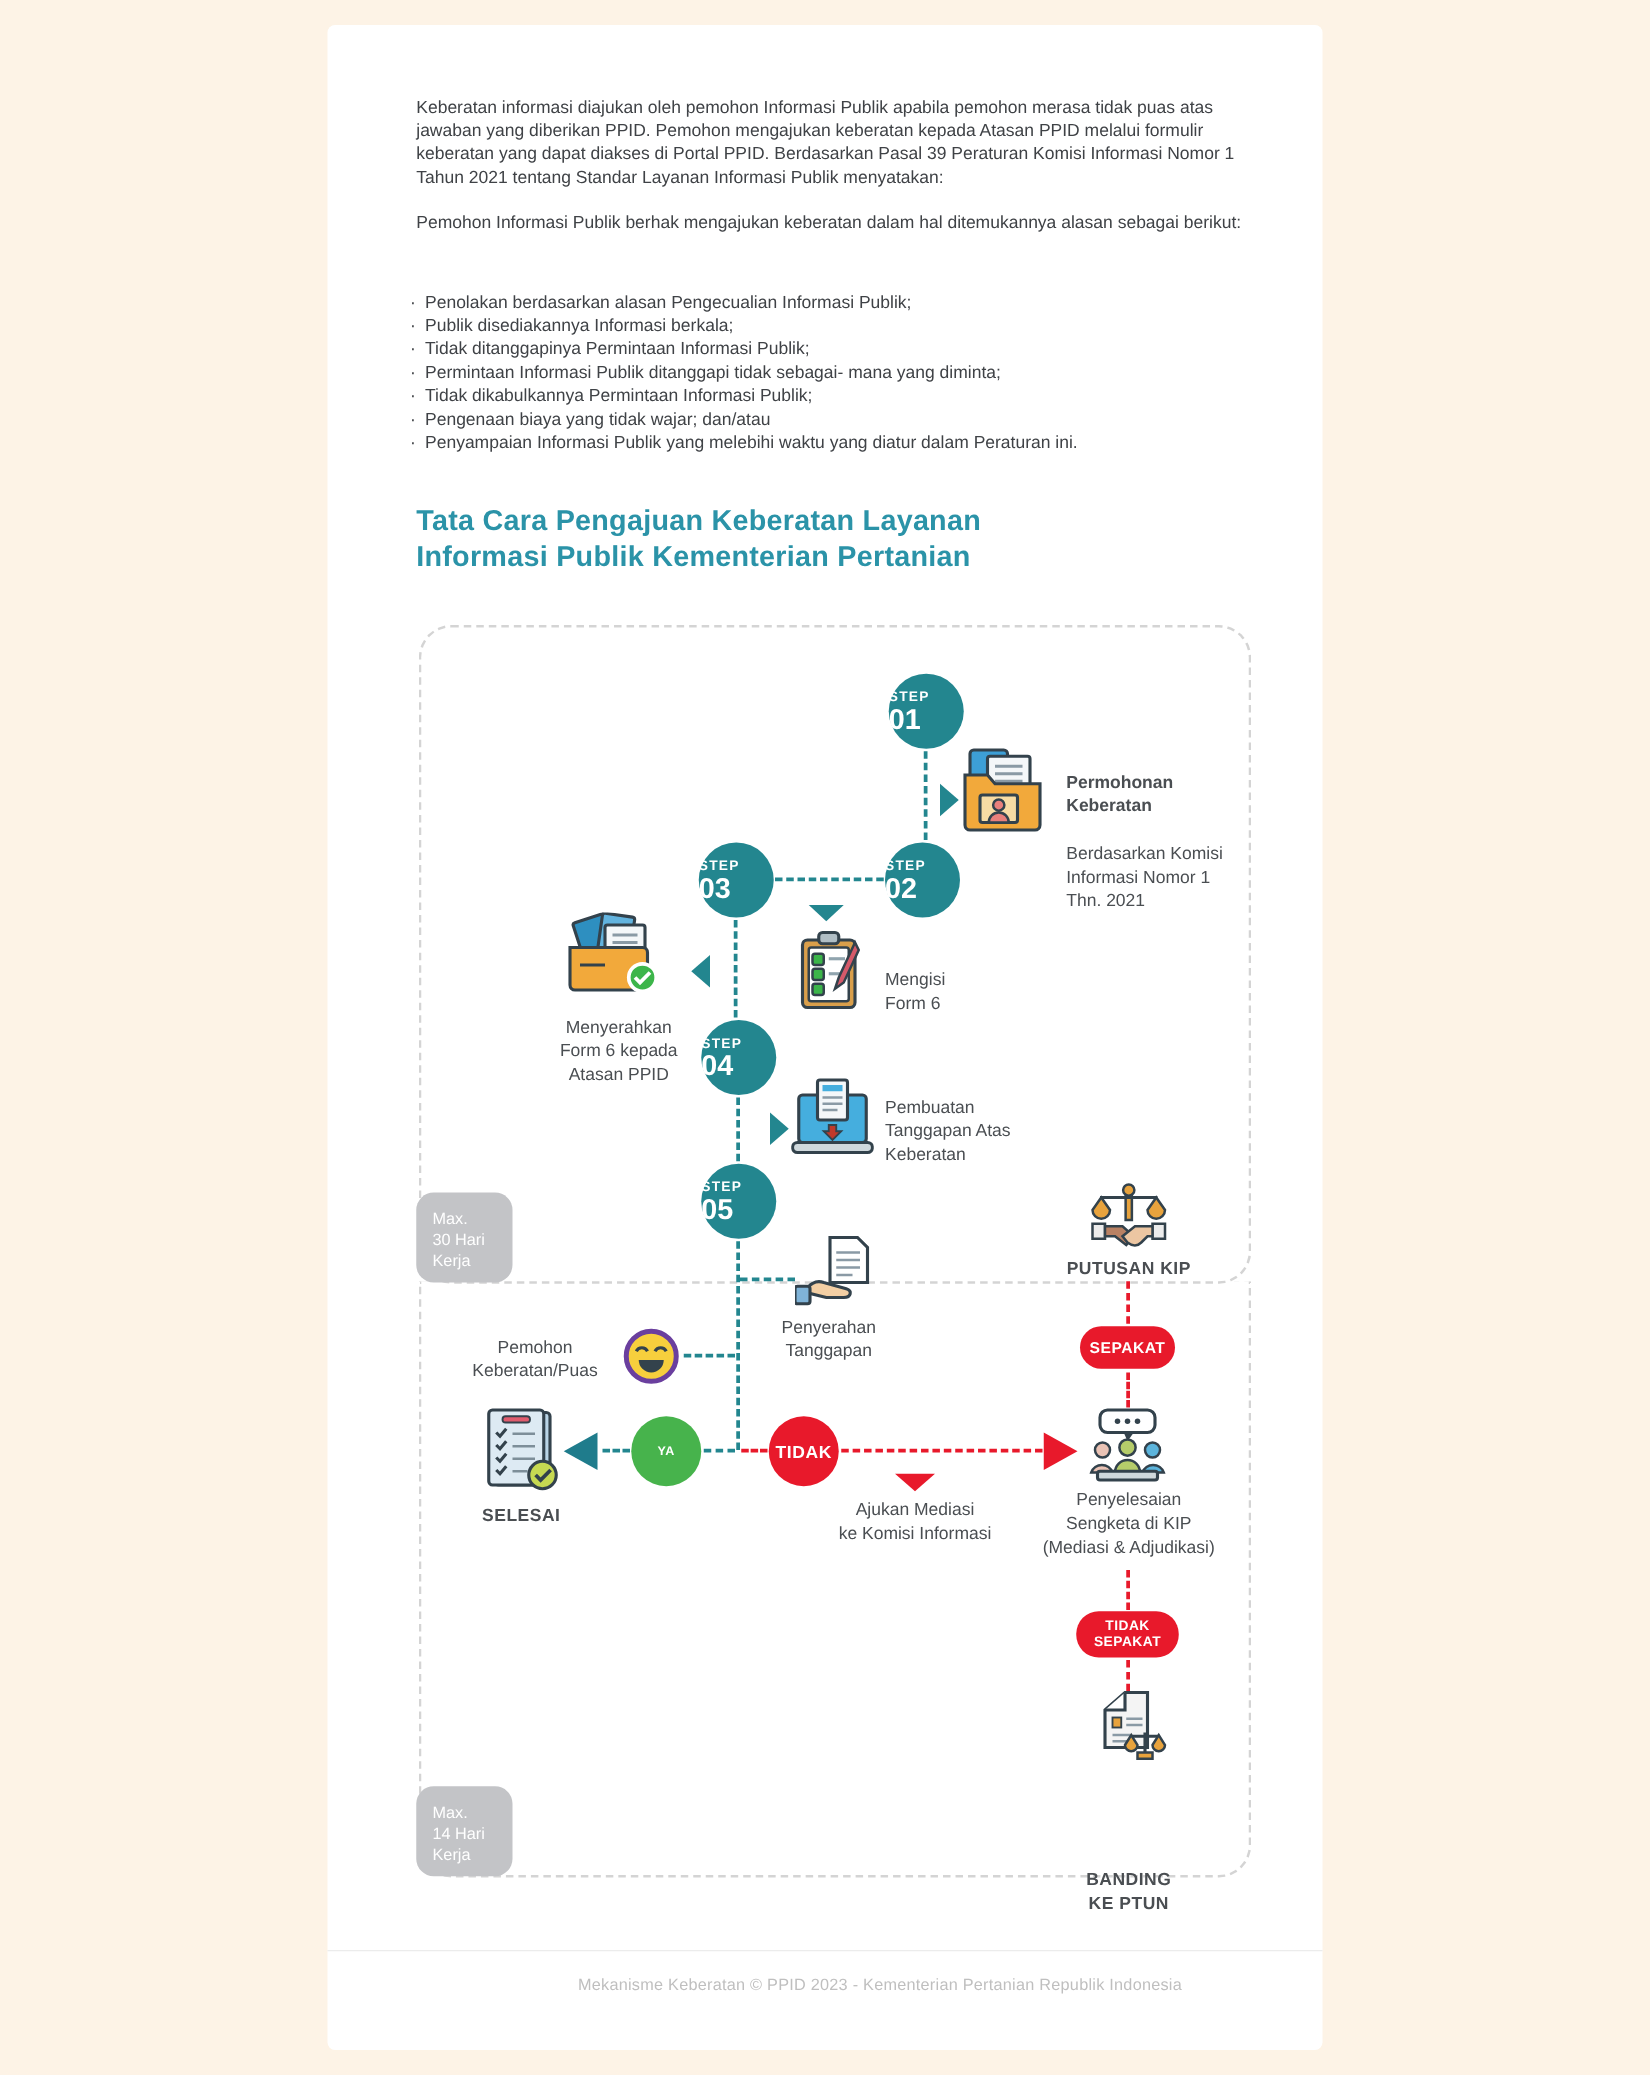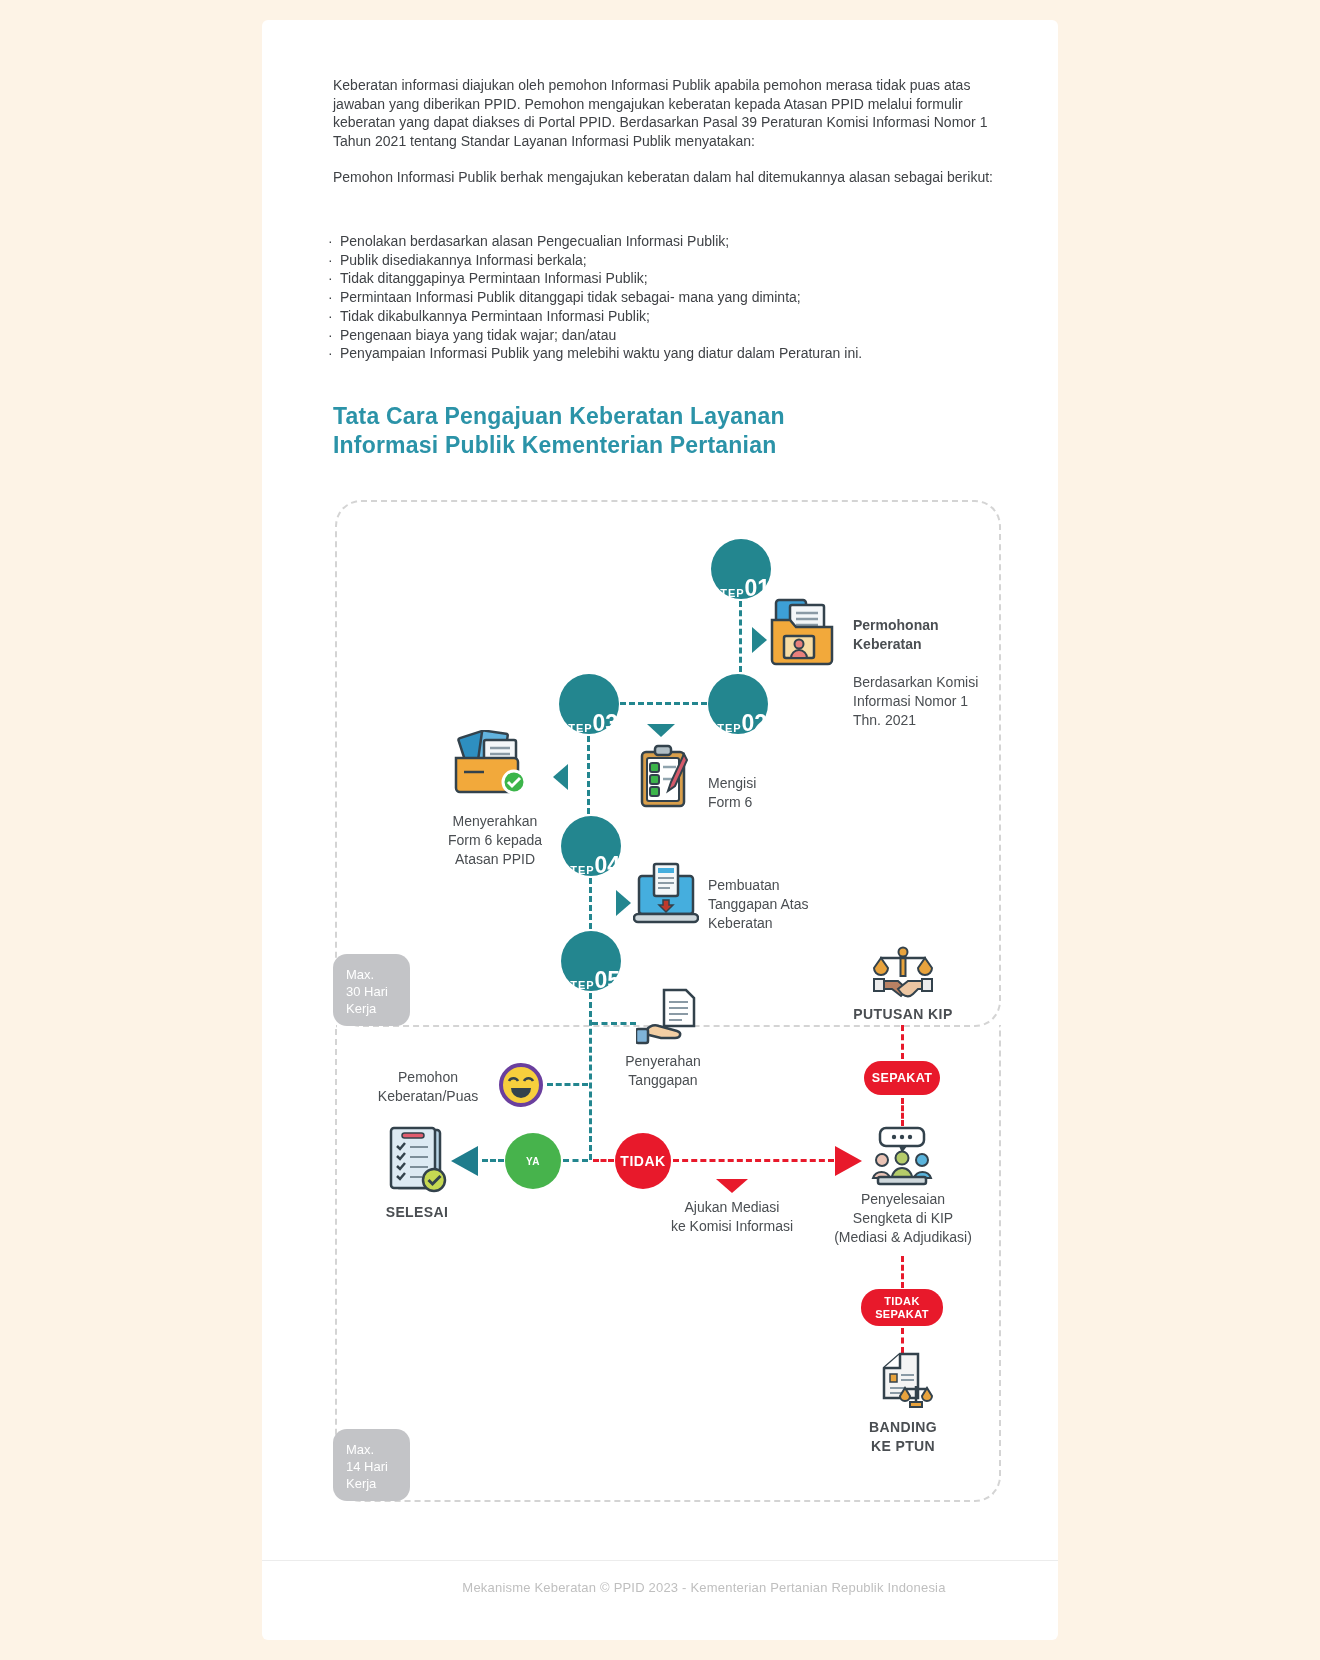--- a/index.html
+++ b/index.html
@@ -12,21 +12,21 @@
   .card{position:absolute;left:262px;top:20px;width:796px;height:1620px;background:#ffffff;border-radius:6px;}
   .abs{position:absolute;}
   .body-text{font-size:14px;line-height:18.5px;color:#3f4246;white-space:pre-line;}
   .bullet-list{list-style:none;margin:0;padding:0;font-size:14px;line-height:18.7px;color:#3f4246;}
   .bullet-list li{padding-left:14px;position:relative;}
   .bullet-list li:before{content:"·";position:absolute;left:2px;top:0;color:#3f4246;}
   .page-heading{font-size:23px;line-height:29px;font-weight:700;color:#2b93a8;white-space:pre-line;letter-spacing:0.2px;}
   .flow-box{border:2px dashed #d4d4d4;border-radius:26px;}
   .flow-box.lower{border-top:none;border-top-left-radius:0;border-top-right-radius:0;}
   .gray-badge{background:#c3c4c7;border-radius:14px;color:#ffffff;font-size:13px;line-height:17px;padding:12px 0 0 13px;white-space:pre-line;box-sizing:border-box;}
-  .step-circle{width:60px;height:60px;border-radius:50%;background:#23868f;color:#fff;display:flex;flex-direction:row;align-items:flex-end;justify-content:center;}
+  .step-circle{width:60px;height:60px;border-radius:50%;background:#23868f;color:#fff;display:flex;flex-direction:column;align-items:flex-start;justify-content:center;}
   .step-circle .s{font-size:11px;font-weight:700;letter-spacing:1px;line-height:11px;}
   .step-circle .n{font-size:23px;font-weight:700;line-height:22px;}
   .dash{position:absolute;}
   .dash-h{border-top:3px dashed #23868f;height:0;}
   .dash-v{border-left:3px dashed #23868f;width:0;}
   .dash-h.red{border-top-color:#e8192b;}
   .dash-v.red{border-left-color:#e8192b;}
   .tri{position:absolute;width:0;height:0;}
   .tri.right{border-top:13px solid transparent;border-bottom:13px solid transparent;border-left:15px solid #23868f;}
   .tri.left{border-top:13px solid transparent;border-bottom:13px solid transparent;border-right:15px solid #23868f;}
@@ -312,14 +312,14 @@
 Tanggapan</div>
 <div class="abs flow-label center" style="left:365px;top:1068px;width:126px;">Pemohon
 Keberatan/Puas</div>
 <div class="abs flow-label center bold" style="left:376px;top:1203px;width:82px;">SELESAI</div>
 <div class="abs flow-label center" style="left:659px;top:1198px;width:146px;">Ajukan Mediasi
 ke Komisi Informasi</div>
 <div class="abs flow-label center bold" style="left:842px;top:1005px;width:122px;">PUTUSAN KIP</div>
 <div class="abs flow-label center" style="left:820px;top:1190px;width:166px;">Penyelesaian
 Sengketa di KIP
 (Mediasi &amp; Adjudikasi)</div>
-<div class="abs flow-label center bold" style="left:852px;top:1418px;width:102px;">BANDING
+<div class="abs flow-label center bold" style="left:852px;top:1494px;width:102px;">BANDING
 KE PTUN</div>
 
 </body></html>

